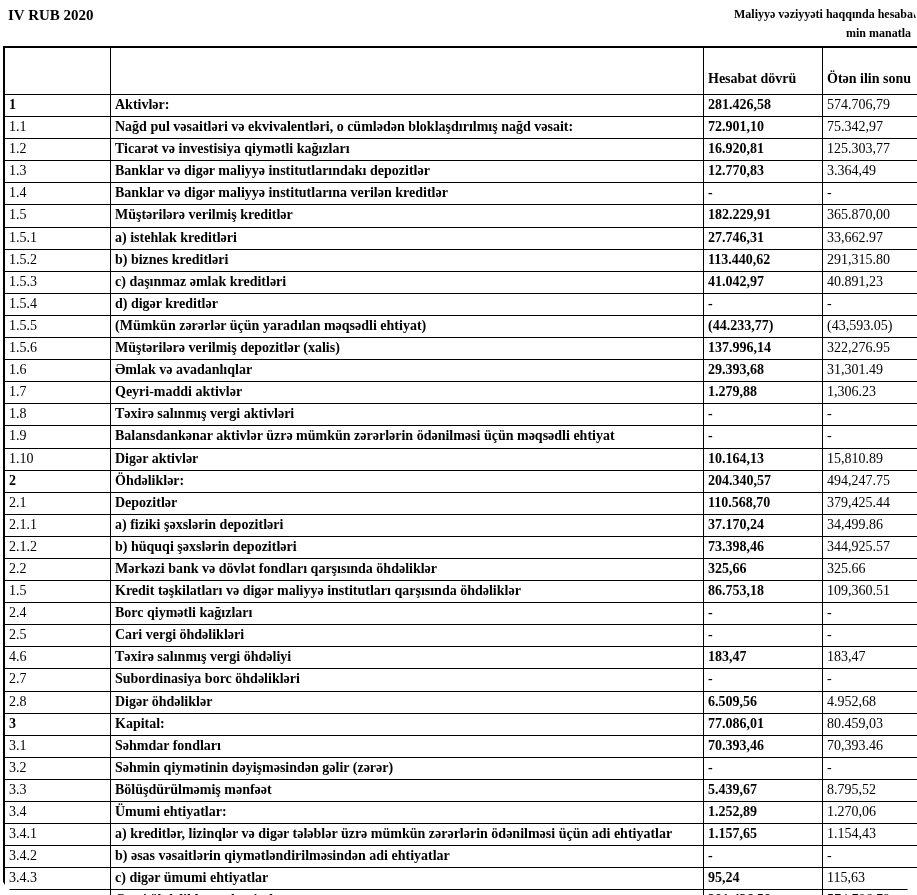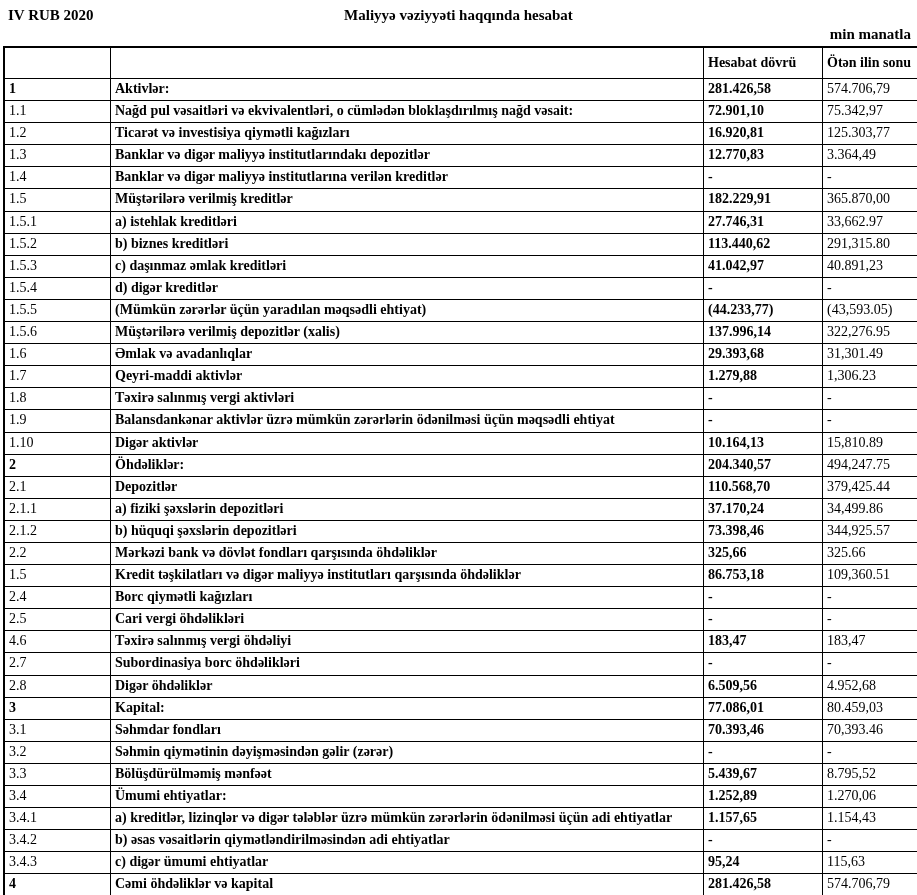--- a/index.html
+++ b/index.html
@@ -8,49 +8,50 @@
     background: #ffffff;
     color: #000000;
     font-family: "Liberation Serif", "DejaVu Serif", serif;
   }
   .page {
     position: relative;
     width: 917px;
     height: 895px;
     background: #ffffff;
     overflow: hidden;
+    border-radius: 25px;
   }
   .top-header {
     position: relative;
     height: 26px;
   }
   .report-period {
     position: absolute;
     left: 8px;
     top: 7px;
     font-weight: bold;
     font-size: 15px;
     white-space: nowrap;
   }
   .report-title {
     position: absolute;
     left: 0;
     right: 0;
     top: 7px;
-    text-align: center;
+    text-align: right;
     font-weight: bold;
-    font-size: 15px;
+    font-size: 12px;
     white-space: nowrap;
   }
   .unit-note {
     position: absolute;
     top: 26px;
     right: 6px;
     font-weight: bold;
-    font-size: 15px;
+    font-size: 12px;
   }
   table.fin {
     position: absolute;
     top: 46px;
     left: 3px;
     border-collapse: collapse;
     table-layout: fixed;
     width: 908px;
     border: 2px solid #000000;
   }
@@ -60,21 +61,21 @@
     text-align: left;
     vertical-align: middle;
     padding: 2px 4px 3px 4px;
     line-height: 1.15;
     overflow: hidden;
     white-space: nowrap;
   }
   table.fin th {
     font-weight: bold;
     height: 22px;
-    padding-top: 4px;
+    padding-top: 20px;
     padding-bottom: 4px;
   }
   table.fin td {
     height: 16px;
   }
   .c-no    { width: 97px;  }
   .c-label { width: 584px; font-weight: bold; }
   .c-val   { width: 110px; font-weight: bold; }
   .c-val2  { width: 113px; }
   tr.bold-row .c-no,

